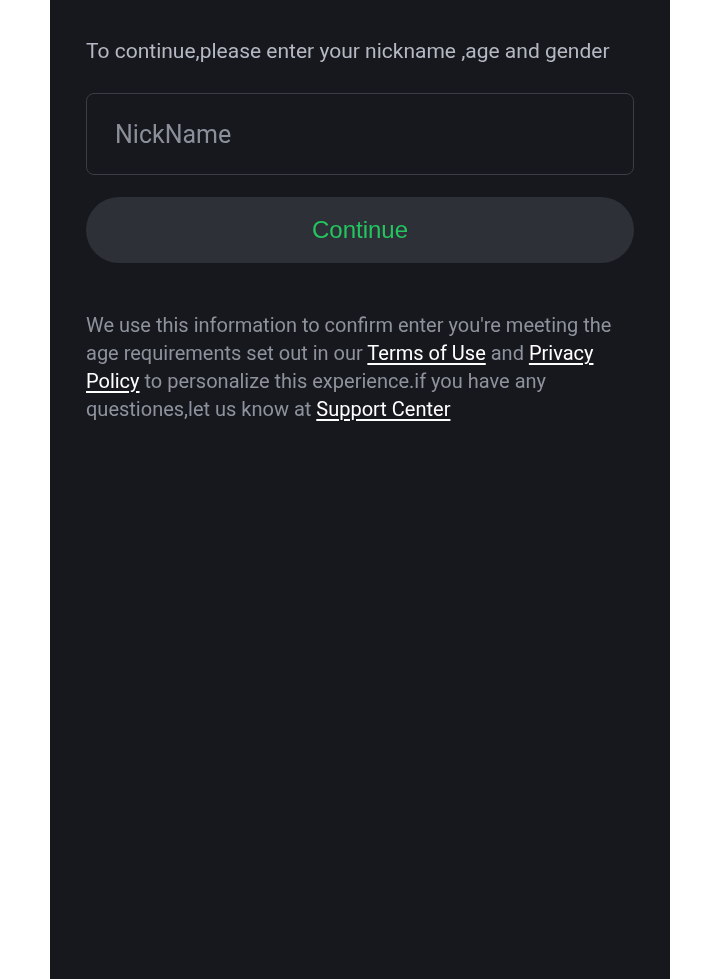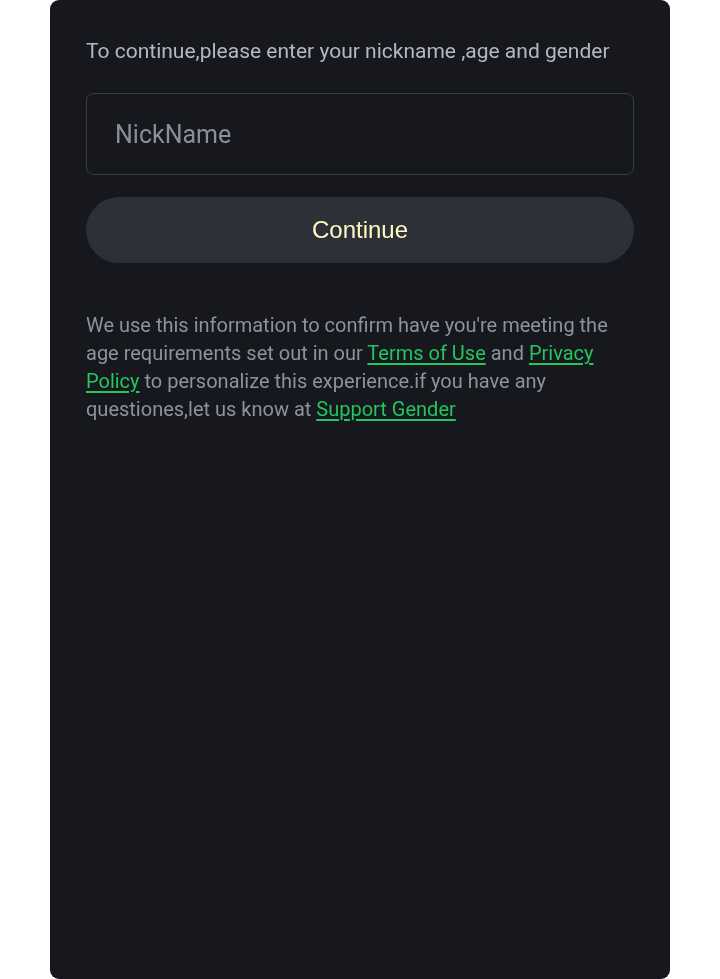--- a/index.html
+++ b/index.html
@@ -15,21 +15,20 @@
       display: flex;
       justify-content: center;
       align-items: flex-start;
     }
     .container {
       width: 620px;
       height: 979px;
       background: #16181e;
       margin-top: 0;
       padding: 38px 36px 0 36px;
-      border-radius: 9px;
     }
     .instruction {
       color: #b4b8c2;
       font-size: 21px;
       font-weight: 400;
       margin-bottom: 28px;
       line-height: 1.3;
     }
     .field {
       width: 100%;
@@ -59,53 +58,53 @@
     }
     .chevron svg {
       display: block;
     }
     .continue-btn {
       width: 100%;
       height: 66px;
       background: #2e3038;
       border: none;
       border-radius: 33px;
-      color: #fef9c3;
+      color: #22c55e;
       font-size: 24px;
       font-weight: 400;
       margin-top: 12px;
       margin-bottom: 48px;
       cursor: pointer;
       display: flex;
       align-items: center;
       justify-content: center;
     }
     .disclaimer {
       color: #8d929c;
       font-size: 20px;
       line-height: 1.4;
       font-weight: 400;
     }
     .disclaimer .link {
-      color: #22c55e;
+      color: #ffffff;
       text-decoration: underline;
       text-underline-offset: 3px;
       cursor: pointer;
     }
   </style>
 </head>
 <body>
 
 <div class="container">
   <div class="instruction">To continue,please enter your nickname ,age and gender</div>
 
   <div class="field">
     <span class="field-label">NickName</span>
   </div>
 
 
 
   <button class="continue-btn">Continue</button>
 
   <div class="disclaimer">
-    <span>We use this information to confirm have you're meeting the age requirements set out in our </span><span class="link">Terms of Use</span><span> and </span><span class="link">Privacy Policy</span><span> to personalize this experience.if you have any questiones,let us know at </span><span class="link">Support Gender</span>
+    <span>We use this information to confirm enter you're meeting the age requirements set out in our </span><span class="link">Terms of Use</span><span> and </span><span class="link">Privacy Policy</span><span> to personalize this experience.if you have any questiones,let us know at </span><span class="link">Support Center</span>
   </div>
 </div>
 
 </body></html>

